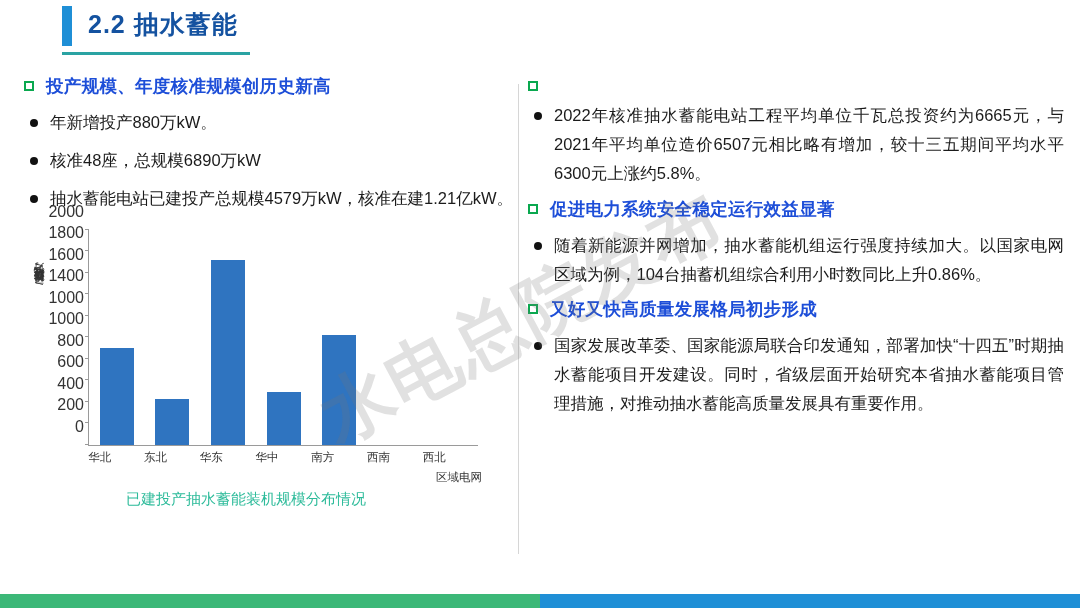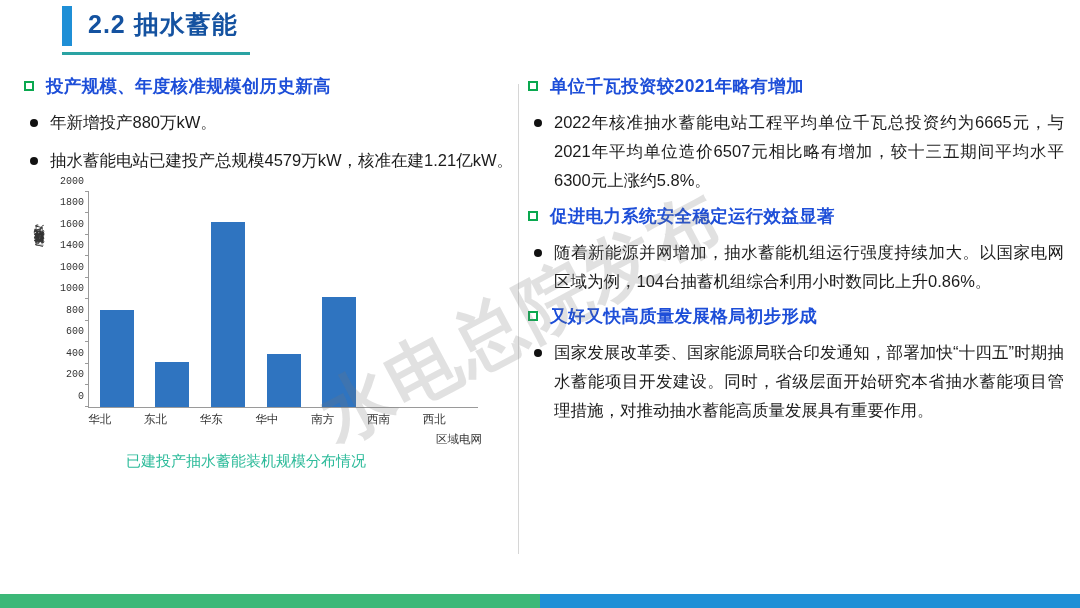--- a/index.html
+++ b/index.html
@@ -137,24 +137,23 @@
     left: 52px; top: 8px;
     width: 390px; height: 216px;
     border-left: 1px solid #9a9a9a;
     border-bottom: 1px solid #9a9a9a;
   }
   .ytick {
     position: absolute;
     right: 100%;
     transform: translateY(-50%);
     padding-right: 5px;
-    font-size: 10px;
+    font-size: 16px;
     color: #333;
     white-space: nowrap;
-    font-family: Liberation Mono, monospace;
   }
   .ytickmark {
     position: absolute;
     left: -4px;
     width: 4px; height: 1px;
     background: #9a9a9a;
   }
   .bars {
     position: absolute;
     left: 0; bottom: 0;
@@ -228,20 +227,24 @@
 
   <div class="sec-head">
     <span class="sq"></span>
     <span>投产规模、年度核准规模创历史新高</span>
   </div>
 
   <div class="left-list">
     <div class="bul">
       <span class="dot"></span>
       <span class="bul-text">年新增投产880万kW。</span>
+    </div>
+    <div class="bul">
+      <span class="dot"></span>
+      <span class="bul-text">核准48座，总规模6890万kW</span>
     </div>
     <div class="bul">
       <span class="dot"></span>
       <span class="bul-text">抽水蓄能电站已建投产总规模4579万kW，核准在建1.21亿kW。</span>
     </div>
   </div>
 
   <div class="chart-wrap">
     <div class="chart-ylabel">已建投产装机规模/万kW</div>
     <div class="chart-plot" id="plot">
@@ -299,21 +302,20 @@
     <div class="chart-xaxis-title">区域电网</div>
     <div class="chart-caption">已建投产抽水蓄能装机规模分布情况</div>
   </div>
 </div>
 
 <div class="col-right">
 
   <div class="right-block">
     <div class="sec-head">
       <span class="sq"></span>
-      <span>单位千瓦投资较2021年略有增加</span>
     </div>
     <div class="right-list">
       <div class="bul">
         <span class="dot"></span>
         <span class="bul-text">2022年核准抽水蓄能电站工程平均单位千瓦总投资约为6665元，与2021年平均单位造价6507元相比略有增加，较十三五期间平均水平6300元上涨约5.8%。</span>
       </div>
     </div>
   </div>
 
   <div class="right-block">

